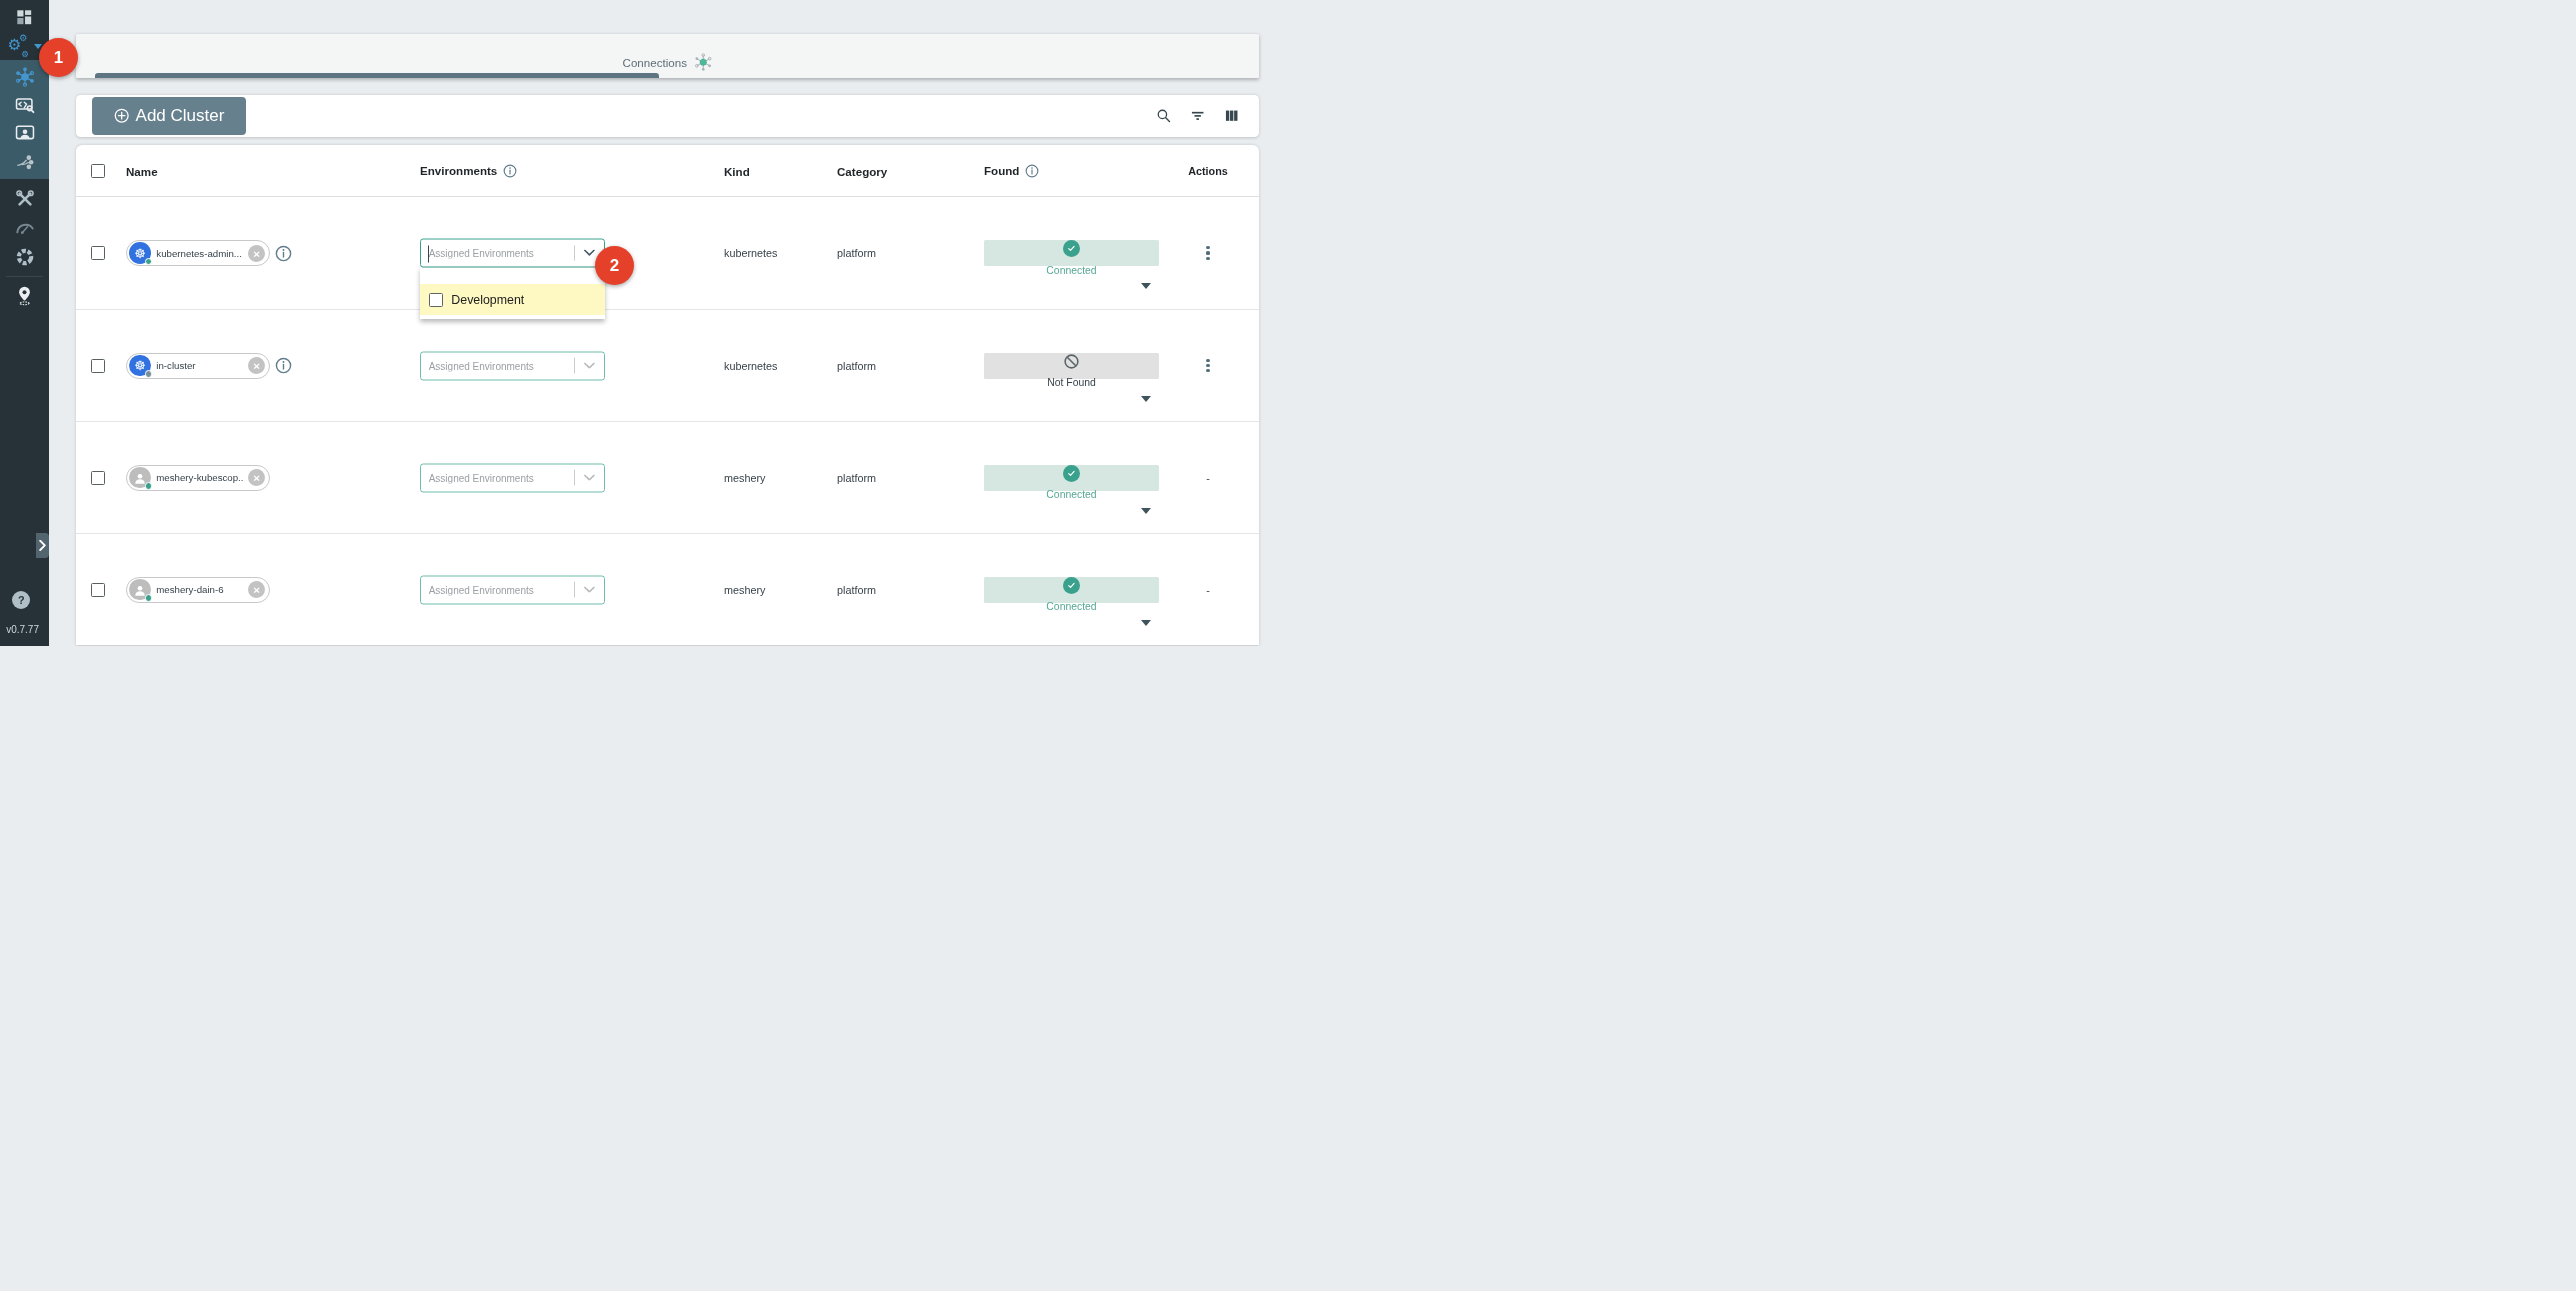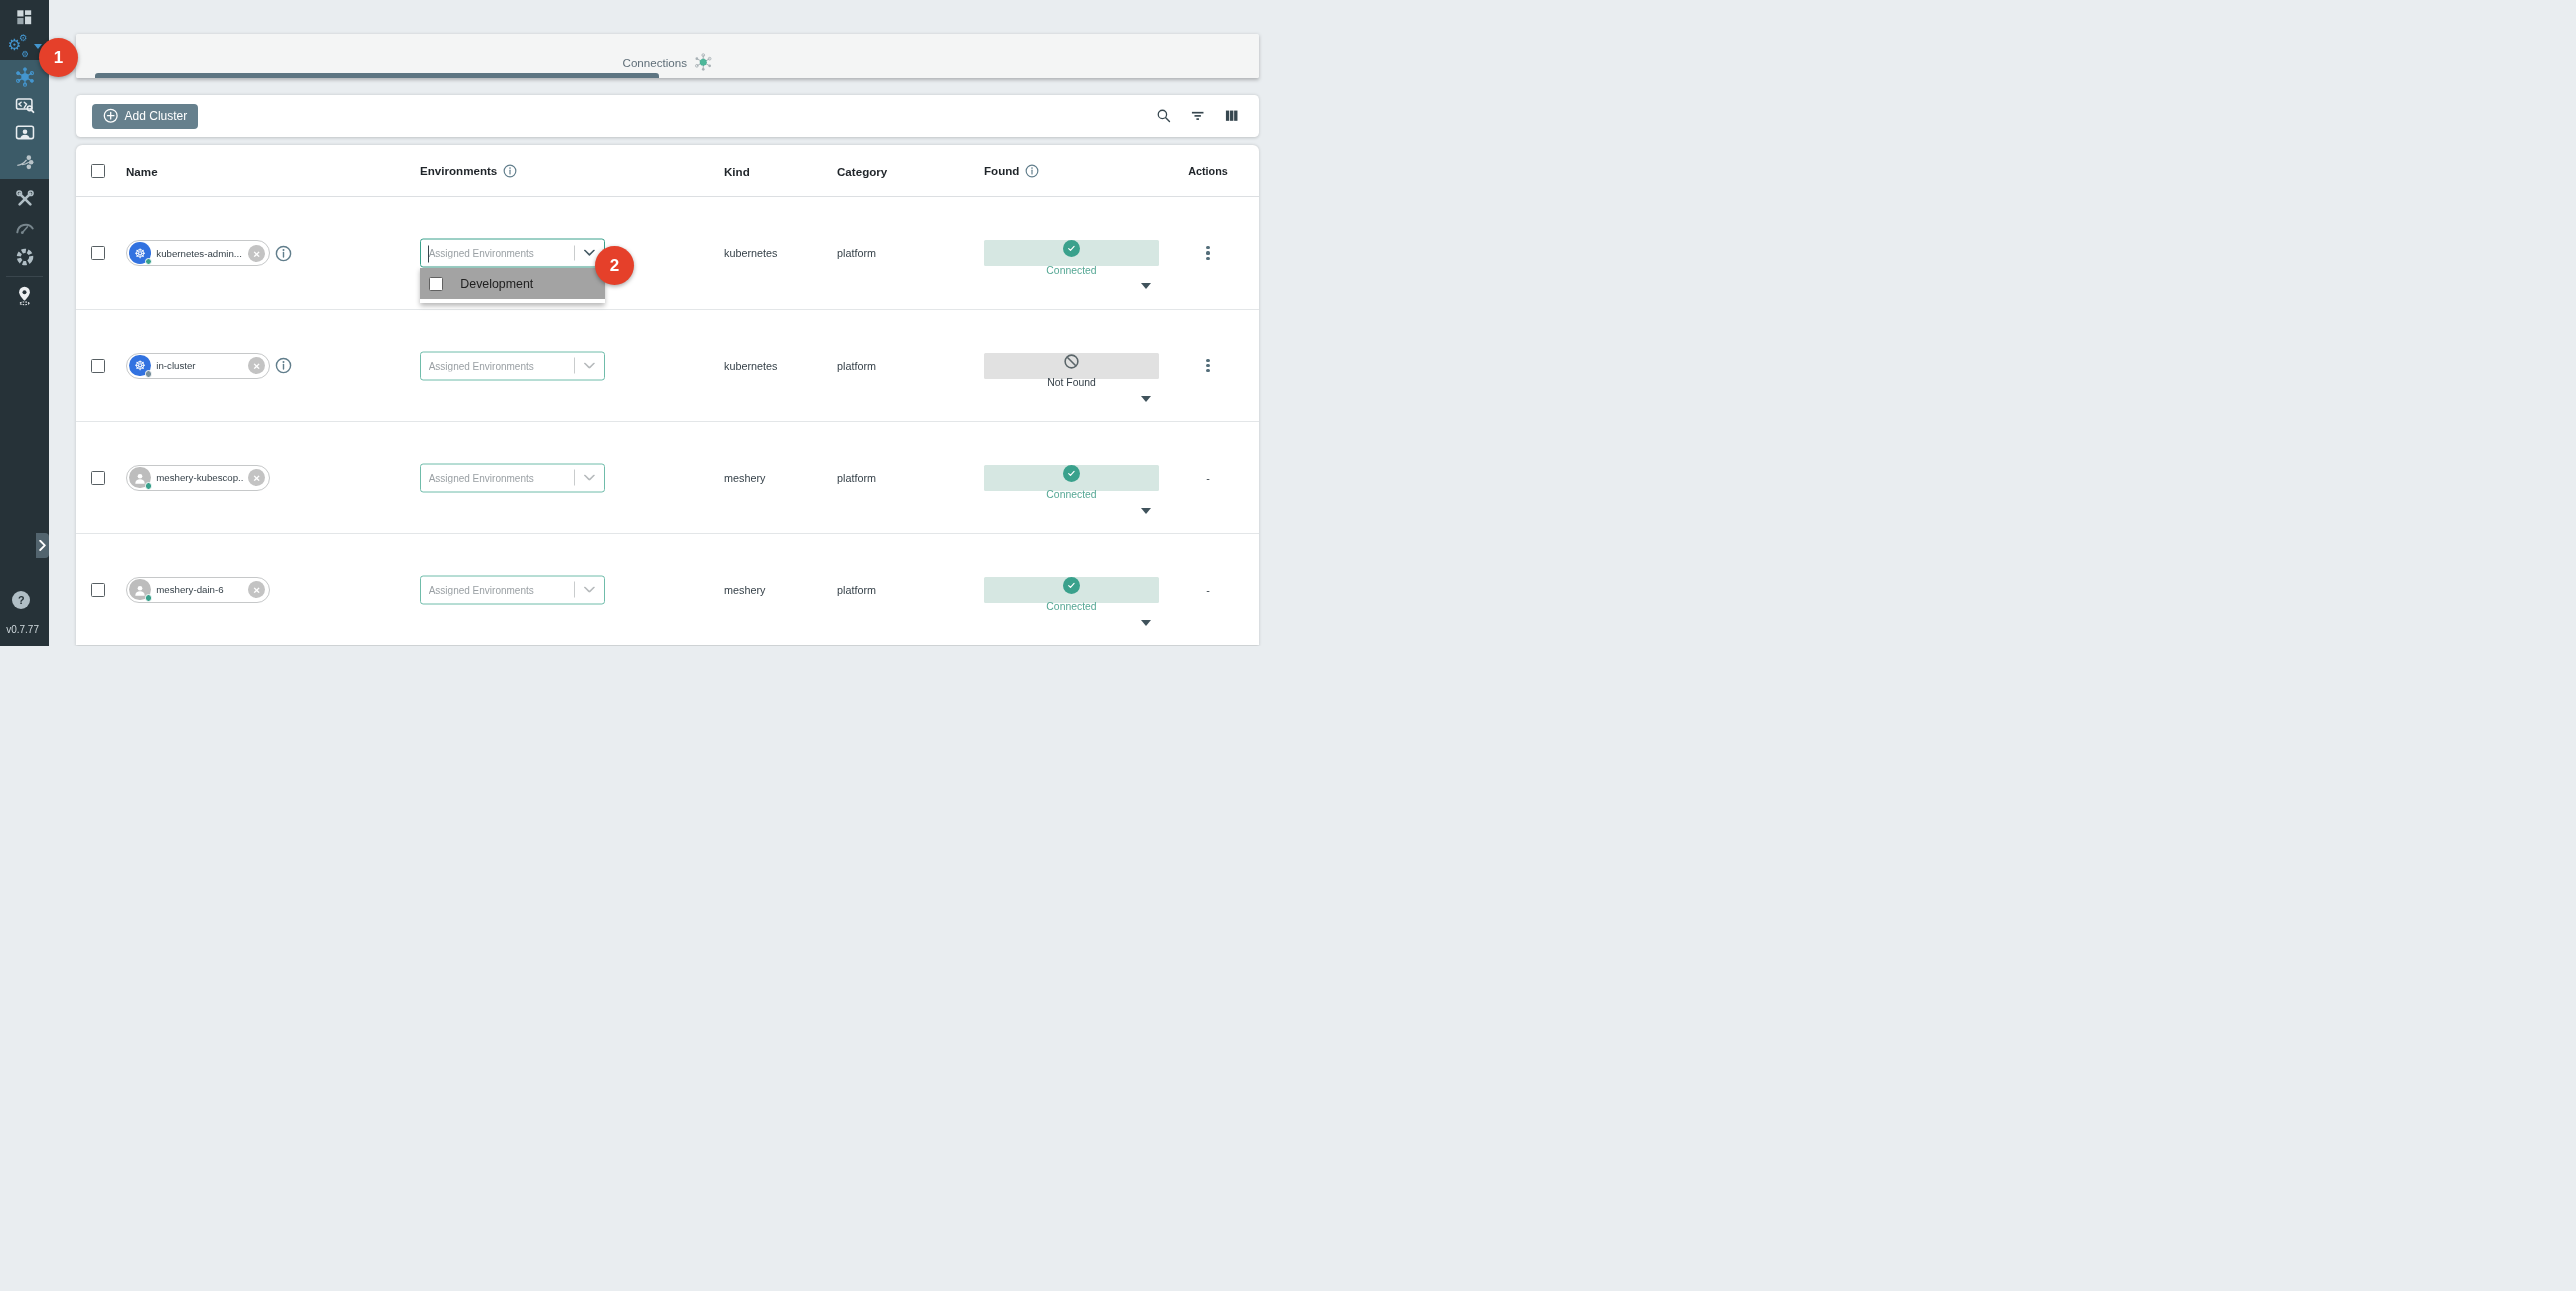--- a/index.html
+++ b/index.html
@@ -71,23 +71,23 @@
     position:absolute; left:19.3px; bottom:0; width:564px; height:4.6px;
     background:#5d7582; border-radius:3.1px 3.1px 0 0;
   }
   
   .toolbar-card {
     position:absolute; left:76px; top:95px; width:1183px; height:42px;
     background:#fff; border-radius:4.6px; box-shadow:0 0.8px 3.1px rgba(0,0,0,.18);
     display:flex; align-items:center; z-index:3;
   }
   .add-cluster {
-    margin-left:16px; height:25px; background:#66808d; color:#fff; border:none;
-    border-radius:3.9px; font-size:12px; font-family:inherit; display:flex;
-    align-items:center; gap:6.2px; padding:0 11px; cursor:pointer;
+    margin-left:16px; height:38px; background:#66808d; color:#fff; border:none;
+    border-radius:3.9px; font-size:17px; font-family:inherit; display:flex;
+    align-items:center; gap:6.2px; padding:0 22px; cursor:pointer;
   }
   .toolbar-icons {
     margin-left:auto; display:flex; align-items:center; gap:18.5px; padding-right:20px;
   }
   .tool-icon { width:15.4px; height:15.4px; cursor:pointer; }
   
   .table-card {
     position:absolute; left:76px; top:145px; width:1183px; height:500px;
     background:#fff; border-radius:6.2px 6.2px 0 0; box-shadow:0 0.8px 3.1px rgba(0,0,0,.18);
     z-index:2;
@@ -147,22 +147,22 @@
   .env-chevron svg { width:10.8px; height:6.2px; }
   .chev-dark { color:#455a64; }
   .chev-light { color:#b6babc; }
   .text-caret { position:absolute; left:7px; top:6.2px; width:0.8px; height:17px; background:#37424a; }
   
   .env-menu {
     position:absolute; left:344px; top:71px; width:185px; z-index:20;
     background:#fff; box-shadow:0 2.3px 5.4px rgba(0,0,0,.28); border-radius:0 0 1.5px 1.5px;
   }
   .env-option {
-    height:31px; background:#a3a3a3; display:flex; align-items:center; gap:17px;
-    padding:0 9.3px; cursor:pointer;
+    height:31px; background:#fef9c3; display:flex; align-items:center; gap:8px;
+    padding:0 9.3px; cursor:pointer;margin-top:16px;
   }
   .env-option .checkbox { border-color:#616161; }
   .env-option-label { font-size:12.4px; color:#212121; }
   .env-menu-strip { height:3.9px; background:#fff; }
   
   .status-badge {
     width:175px; height:26px; border-radius:1.5px; display:flex; align-items:center;
     padding:0 7.7px; gap:7.7px; cursor:pointer;flex-direction:column;
   }
   .status-badge.connected { background:#d6e7e2; }

